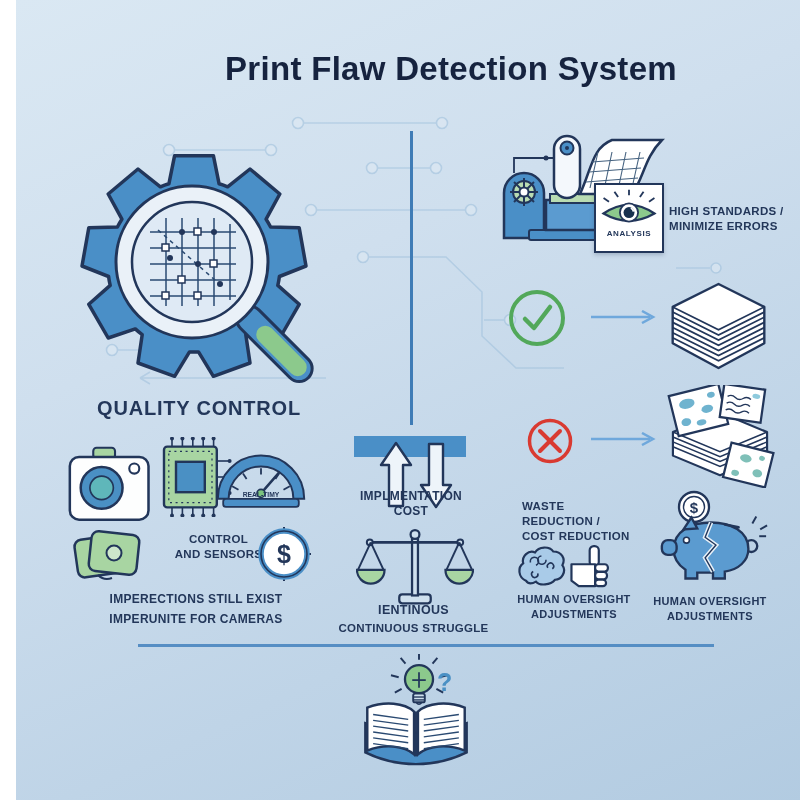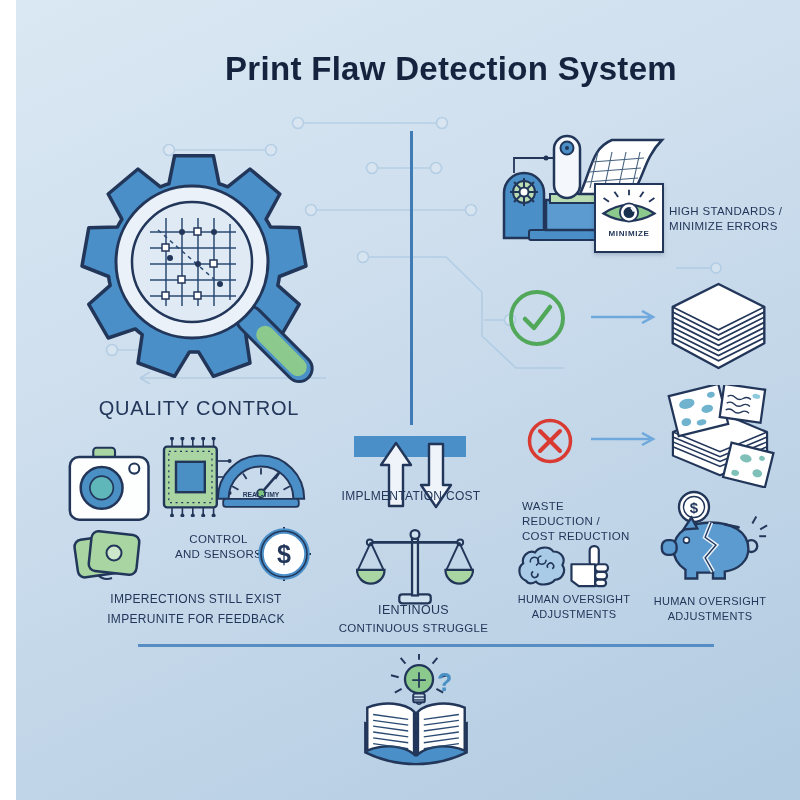--- a/index.html
+++ b/index.html
@@ -3,21 +3,21 @@
 <meta charset="utf-8">
 <style>
   html,body{margin:0;padding:0;}
   body{font-family:"Liberation Sans",sans-serif;}
   #canvas{
     position:relative;width:800px;height:800px;overflow:hidden;
     background:linear-gradient(155deg,#dae8f3 0%,#cfdfee 35%,#bfd4e7 70%,#b2cbe1 100%);
     margin-left:16px;
   }
   .abs{position:absolute;}
-  .label{position:absolute;color:#23375a;font-weight:normal;text-align:center;line-height:15px;font-size:11.5px;letter-spacing:.3px;}
+  .label{position:absolute;color:#23375a;font-weight:bold;text-align:center;line-height:15px;font-size:11.5px;letter-spacing:.3px;}
   .label.left{text-align:left;}
   #title{position:absolute;left:115px;top:50px;width:640px;text-align:center;
          font-size:33px;font-weight:bold;color:#16233f;letter-spacing:.3px;}
   #vdivider{position:absolute;left:394px;top:131px;width:2.5px;height:294px;background:#3f7cb6;}
   #hline{position:absolute;left:122px;top:644px;width:576px;height:2.5px;background:#4a86c0;opacity:.9;}
   #cost-bar{position:absolute;left:338px;top:436px;width:112px;height:21px;background:#4a8fc7;}
   #analysis-card{position:absolute;left:578px;top:183px;width:66px;height:66px;background:#ffffff;
     border:2px solid #22365a;box-shadow:0 2px 4px rgba(40,60,90,.25);text-align:center;}
   #analysis-card .cap{font-size:8px;font-weight:bold;color:#23375a;letter-spacing:.6px;margin-top:1px;}
   svg{display:block;}
@@ -132,21 +132,21 @@
           <line x1="20" y1="10" x2="16" y2="4"></line>
         <line x1="44" y1="10" x2="48" y2="4"></line>
           <line x1="10" y1="15" x2="4" y2="11"></line>
         <line x1="54" y1="15" x2="60" y2="11"></line>
       </g>
       <path d="M4,28 Q32,9 60,28 Q32,44 4,28 Z" fill="#8cc98c" stroke="#22365a" stroke-width="2.5"></path>
       <circle cx="32" cy="27" r="10" fill="#ffffff" stroke="#22365a" stroke-width="2"></circle>
       <circle cx="32" cy="27" r="6" fill="#17314f"></circle>
       <path d="M34,22 a5,5 0 0 1 3,4" stroke="#ffffff" stroke-width="2" fill="none"></path>
     </svg>
-    <div class="cap">MINIMIZE</div>
+    <div class="cap">ANALYSIS</div>
   </div>
   <div class="label left" style="left:653px;top:204px;width:120px;">
     <div>HIGH STANDARDS /</div>
     <div>MINIMIZE ERRORS</div>
   </div>
 
   <svg class="abs" style="left:490px;top:287px;" width="62" height="62" viewBox="0 0 62 62">
     <circle cx="31" cy="31" r="26" fill="none" stroke="#52a85a" stroke-width="4"></circle>
     <path d="M19,32 L28,41 L44,20" fill="none" stroke="#52a85a" stroke-width="4.5" stroke-linecap="round" stroke-linejoin="round"></path>
   </svg>
@@ -294,21 +294,21 @@
         <line x1="28" y1="49" x2="28" y2="55"></line>
       <line x1="1" y1="28" x2="7" y2="28"></line>
         <line x1="49" y1="28" x2="55" y2="28"></line>
     </g>
     <circle cx="28" cy="28" r="23" fill="#ffffff" stroke="#4a8fc7" stroke-width="5.5"></circle>
     <circle cx="28" cy="28" r="23" fill="none" stroke="#22365a" stroke-width="1.6"></circle>
     <text x="28" y="37" text-anchor="middle" font-size="25" font-weight="bold" fill="#23375a" font-family="Liberation Sans, sans-serif">$</text>
   </svg>
   <div class="label" style="left:55px;top:589px;width:250px;font-size:12px;line-height:20px;">
     <div>IMPERECTIONS STILL EXIST</div>
-    <div>IMPERUNITE FOR FEEDBACK</div>
+    <div>IMPERUNITE FOR CAMERAS</div>
   </div>
 
   <svg class="abs" style="left:340px;top:520px;" width="118" height="86" viewBox="0 0 120 86">
     <rect x="44" y="75" width="32" height="9" rx="3" fill="#cfe0ee" stroke="#22365a" stroke-width="2.3"></rect>
     <rect x="57" y="18" width="6" height="58" fill="#cfe0ee" stroke="#22365a" stroke-width="2.3"></rect>
     <line x1="14" y1="22" x2="106" y2="22" stroke="#22365a" stroke-width="3"></line>
     <circle cx="60" cy="14" r="4.5" fill="#cfe0ee" stroke="#22365a" stroke-width="2.3"></circle>
     <circle cx="14" cy="22" r="3" fill="#cfe0ee" stroke="#22365a" stroke-width="2"></circle>
     <circle cx="106" cy="22" r="3" fill="#cfe0ee" stroke="#22365a" stroke-width="2"></circle>
     <line x1="15" y1="22" x2="2" y2="50" stroke="#22365a" stroke-width="2"></line>

